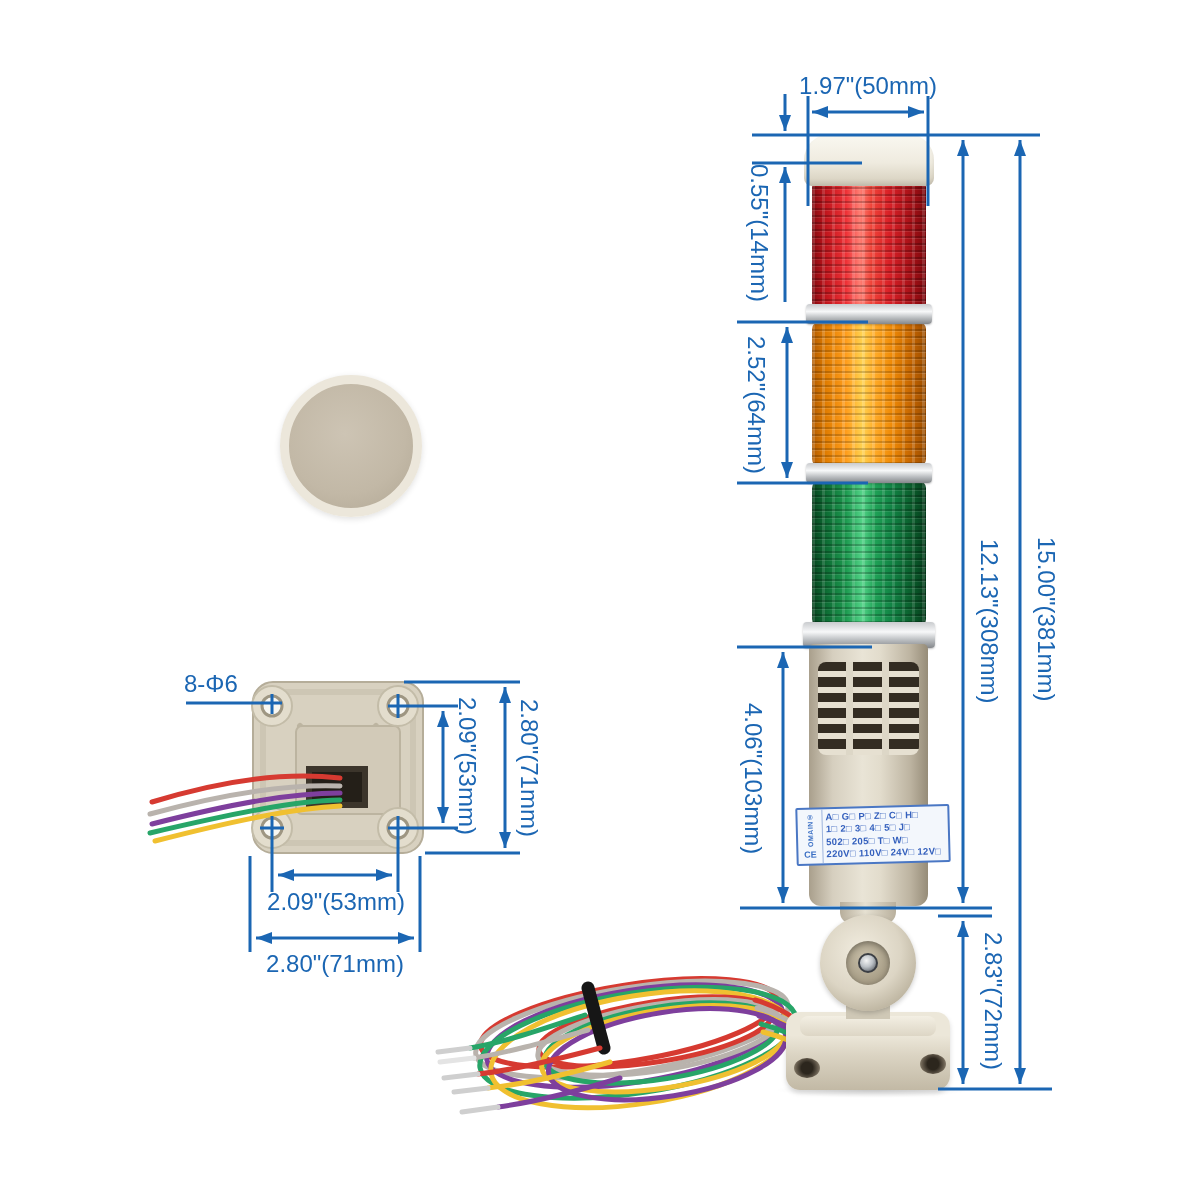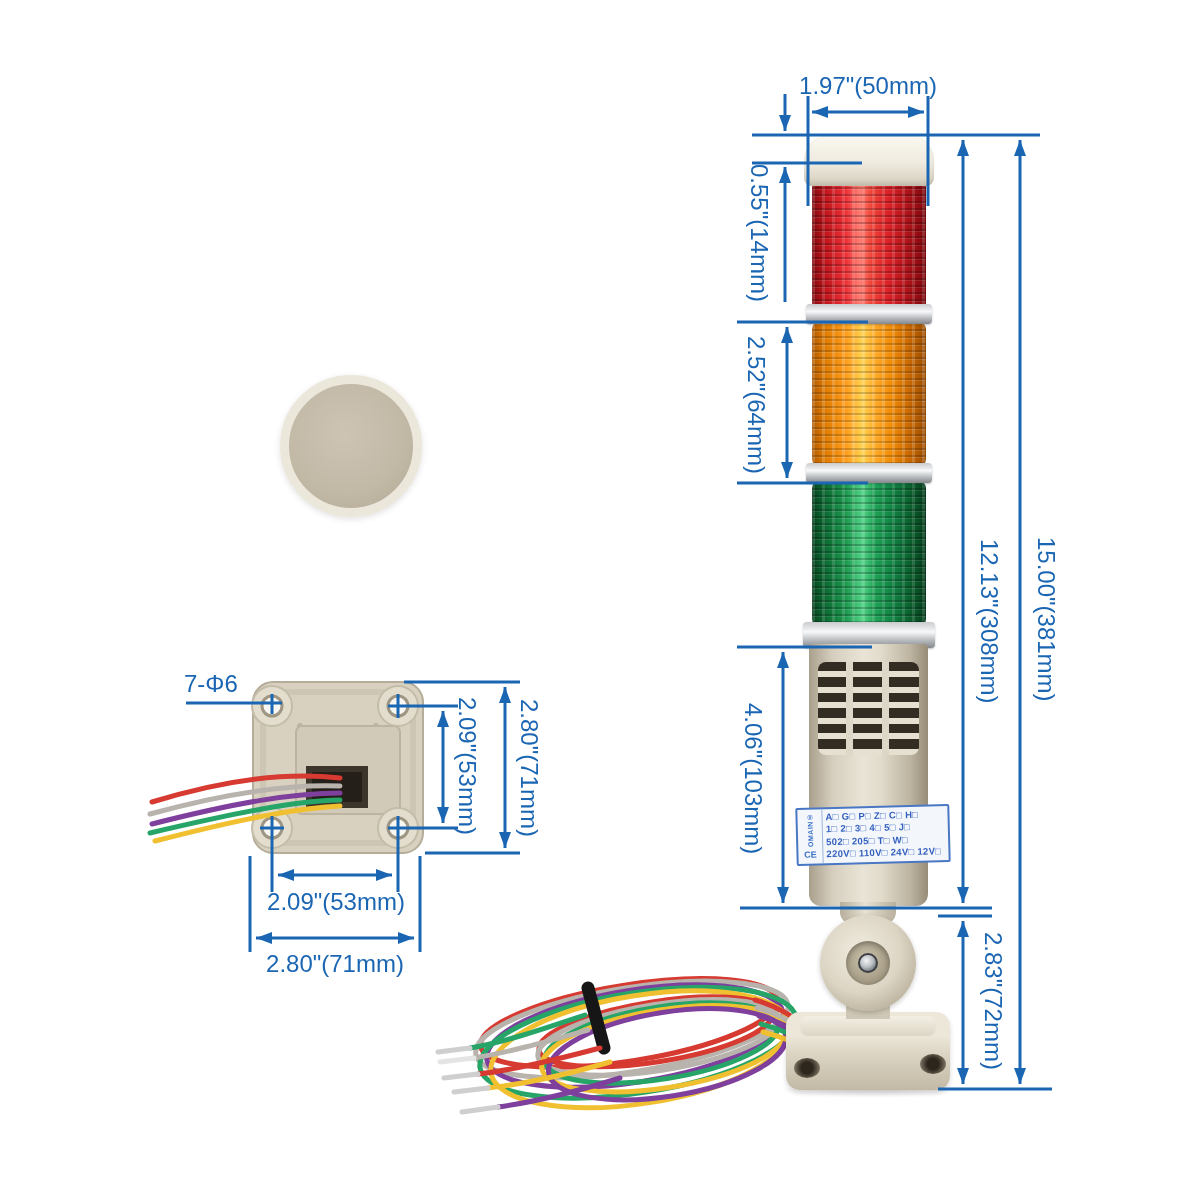--- a/index.html
+++ b/index.html
@@ -247,19 +247,19 @@
   </svg>
 
   <div class="dim h" style="left:758px;top:72px;width:220px;">1.97"(50mm)</div>
   <div class="dim v" style="left:743px;top:140px;height:185px;">0.55"(14mm)</div>
   <div class="dim v" style="left:740px;top:312px;height:185px;">2.52"(64mm)</div>
   <div class="dim v" style="left:737px;top:683px;height:192px;">4.06"(103mm)</div>
   <div class="dim v" style="left:973px;top:522px;height:198px;">12.13"(308mm)</div>
   <div class="dim v" style="left:1030px;top:520px;height:198px;">15.00"(381mm)</div>
   <div class="dim v" style="left:977px;top:922px;height:158px;">2.83"(72mm)</div>
 
-  <div class="dim" style="left:184px;top:670px;">7-Φ6</div>
+  <div class="dim" style="left:184px;top:670px;">8-Φ6</div>
   <div class="dim v" style="left:451px;top:676px;height:180px;">2.09"(53mm)</div>
   <div class="dim v" style="left:513px;top:678px;height:180px;">2.80"(71mm)</div>
   <div class="dim h" style="left:246px;top:888px;width:180px;">2.09"(53mm)</div>
   <div class="dim h" style="left:240px;top:950px;width:190px;">2.80"(71mm)</div>
 
 </div>
 
 </body></html>

